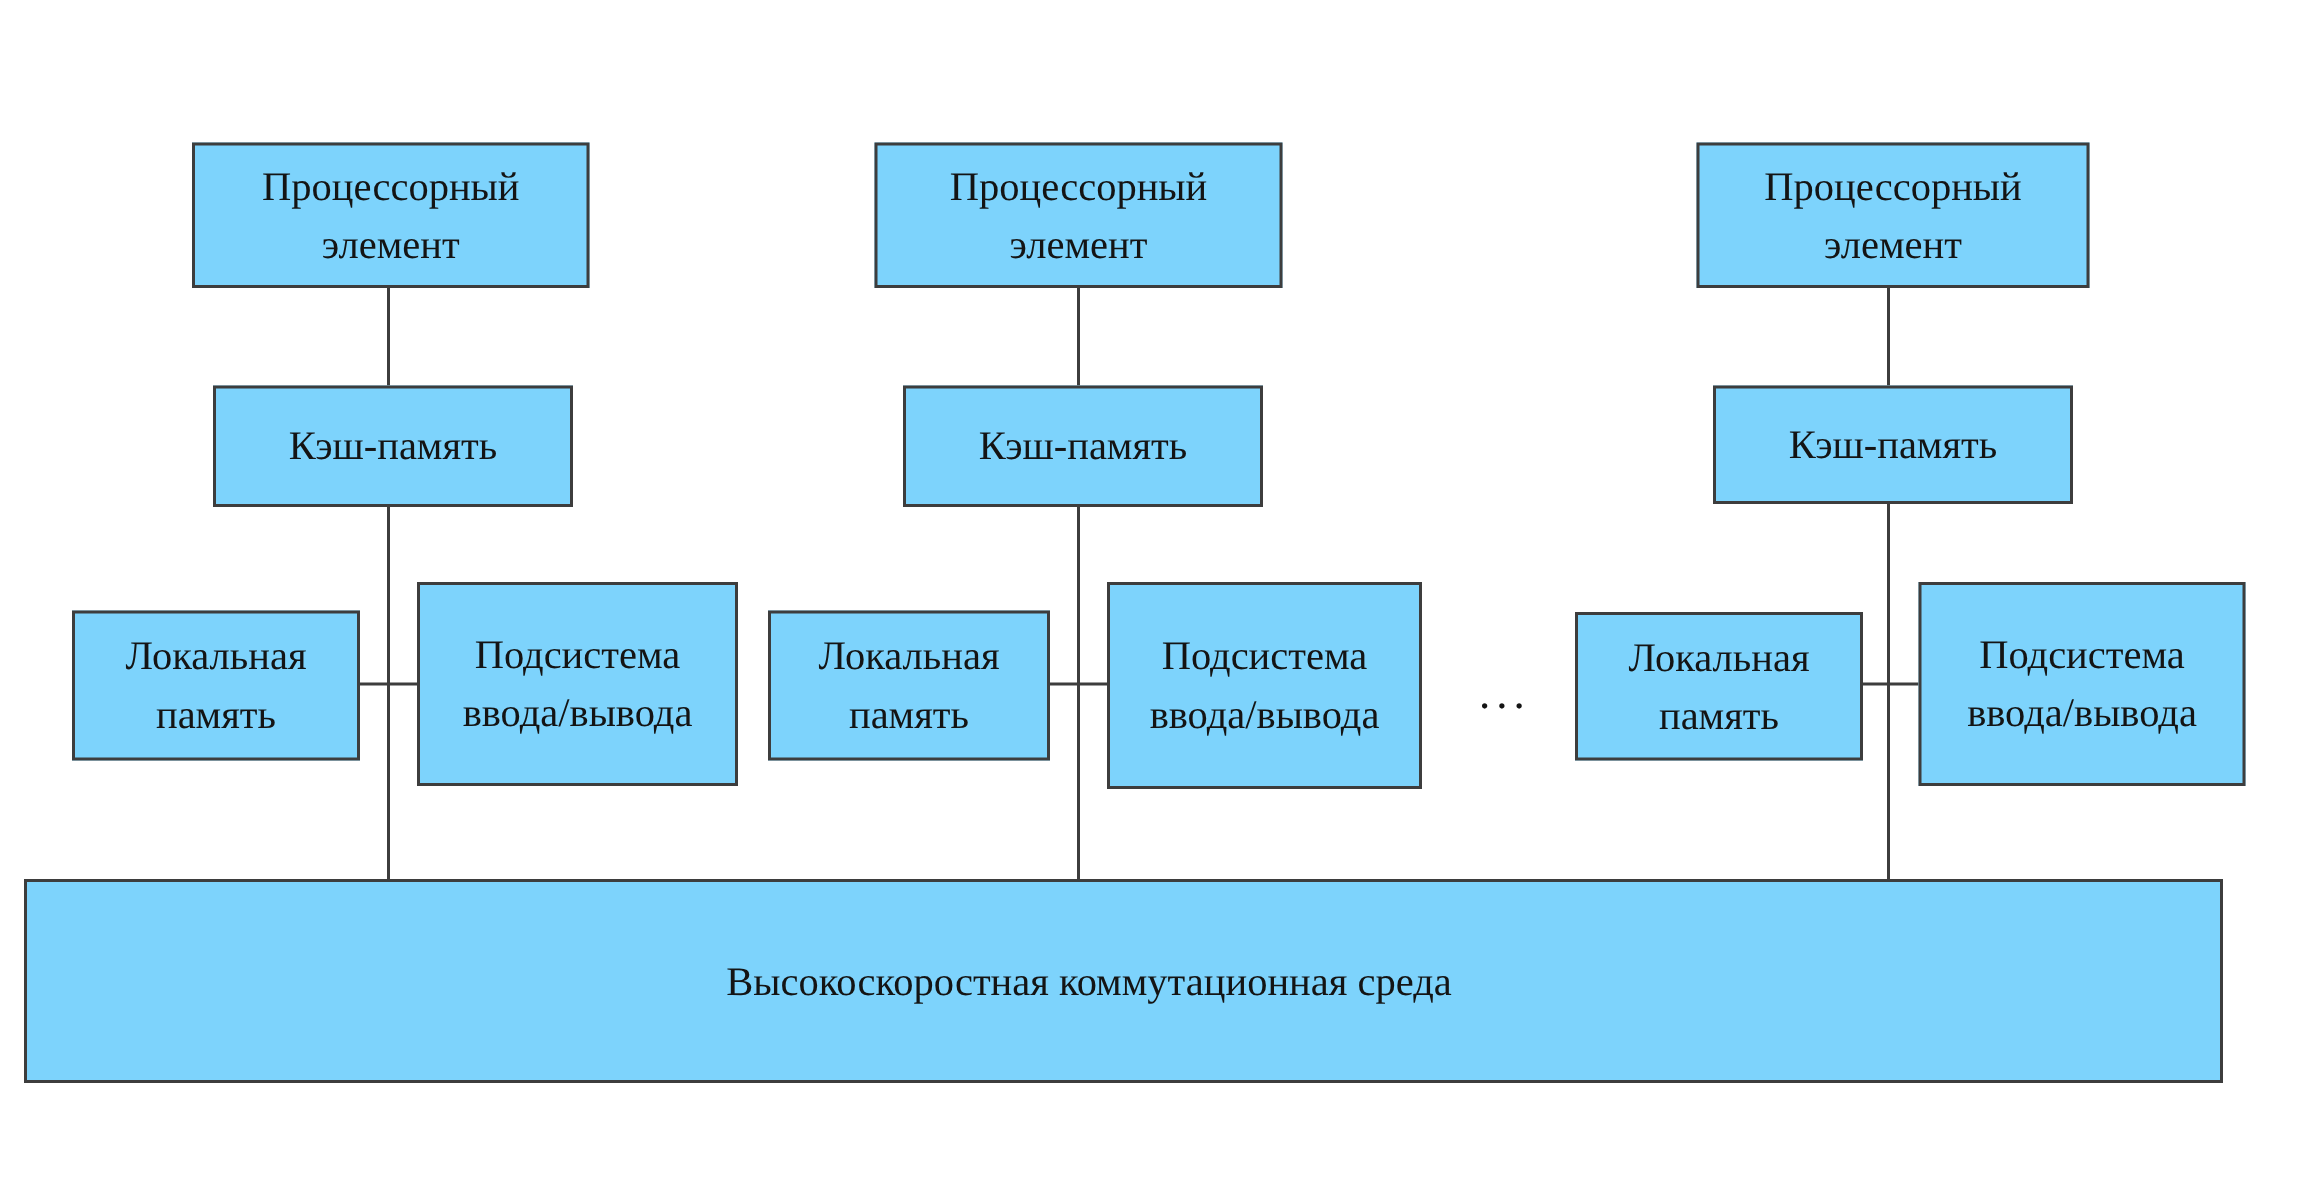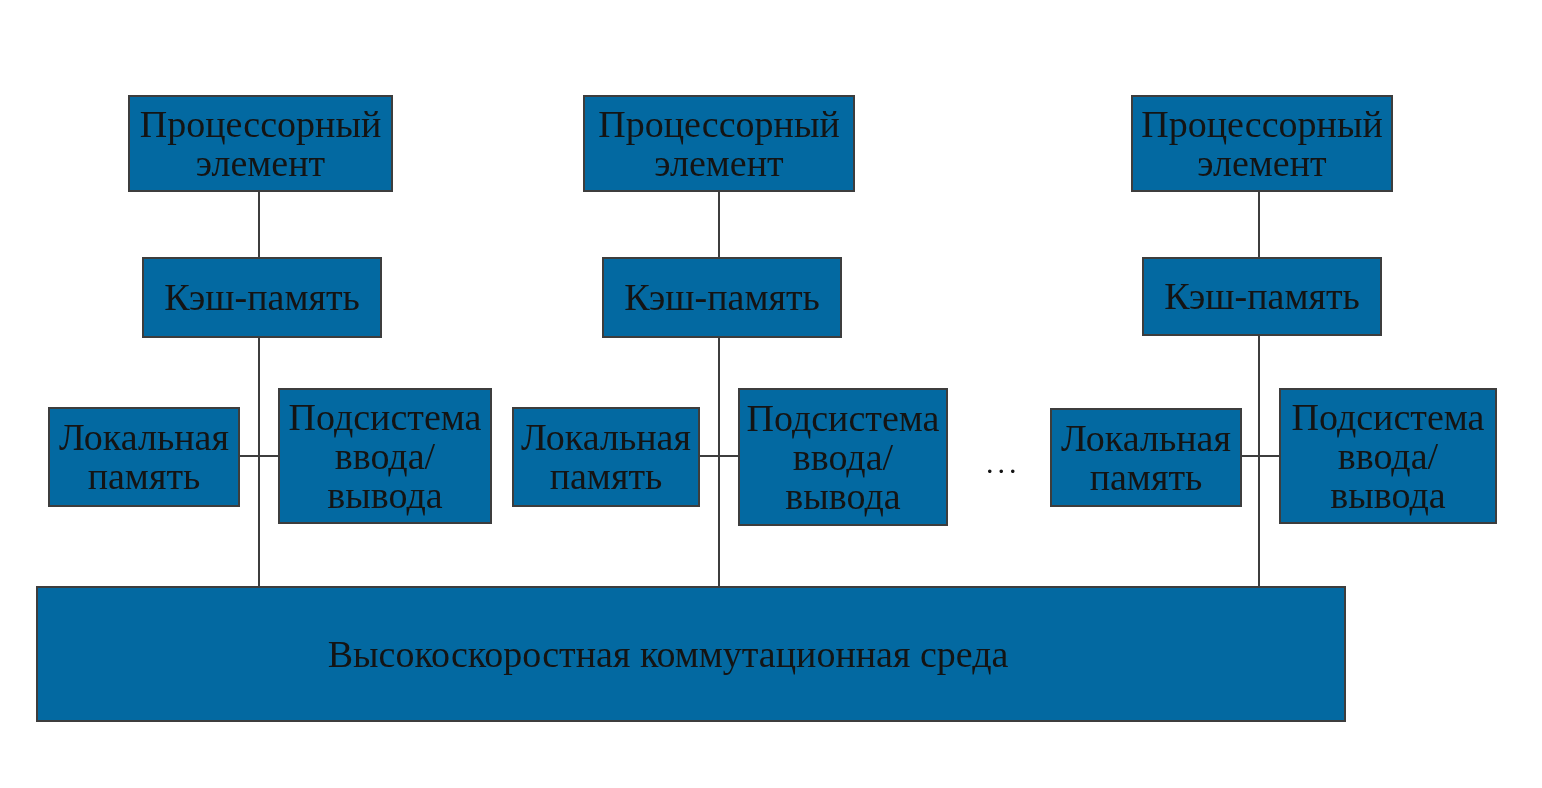--- a/index.html
+++ b/index.html
@@ -13,26 +13,26 @@
     height: 788px;
     background: #ffffff;
     font-family: "Liberation Serif", "DejaVu Serif", serif;
     color: #141414;
     overflow: hidden;
   }
   .box {
     position: absolute;
     box-sizing: border-box;
     border: 2px solid #3d3d3d;
-    background: #0369a1;
+    background: #7dd3fc;
     display: flex;
     align-items: center;
     justify-content: center;
     text-align: center;
-    font-size: 38px;
+    font-size: 27px;
     line-height: 39px;
   }
   .vline {
     position: absolute;
     width: 2px;
     background: #3d3d3d;
   }
   .hline {
     position: absolute;
     height: 2px;
@@ -97,17 +97,17 @@
   </div>
   <div class="vline" style="left:1258px; top:336px; height:250px;"></div>
   <div class="box" style="left:1050px; top:408px; width:192px; height:99px;">
     <span>Локальная память</span>
   </div>
   <div class="hline" style="left:1242px; top:455px; width:37px;"></div>
   <div class="box" style="left:1279px; top:388px; width:218px; height:136px;">
     <span>Подсистема ввода/вывода</span>
   </div>
 
-  <div class="box" style="left:36px; top:586px; width:1310px; height:136px;">
+  <div class="box" style="left:16px; top:586px; width:1466px; height:136px;">
     <span class="bus-label">Высокоскоростная коммутационная среда</span>
   </div>
 
 </div>
 
 </body></html>

